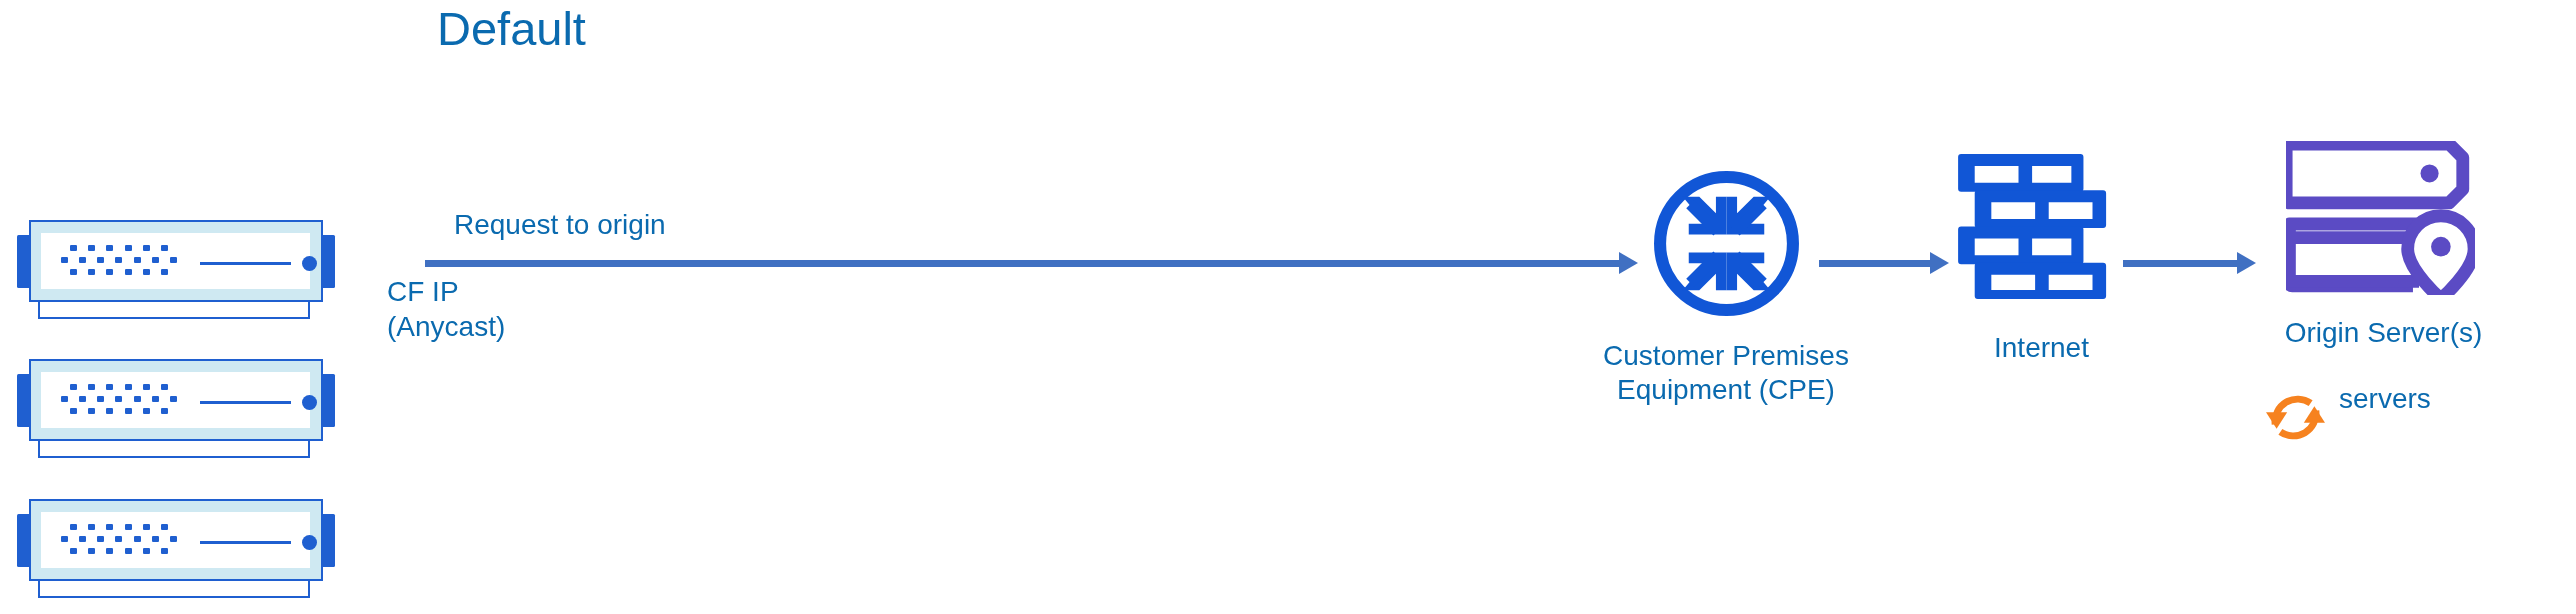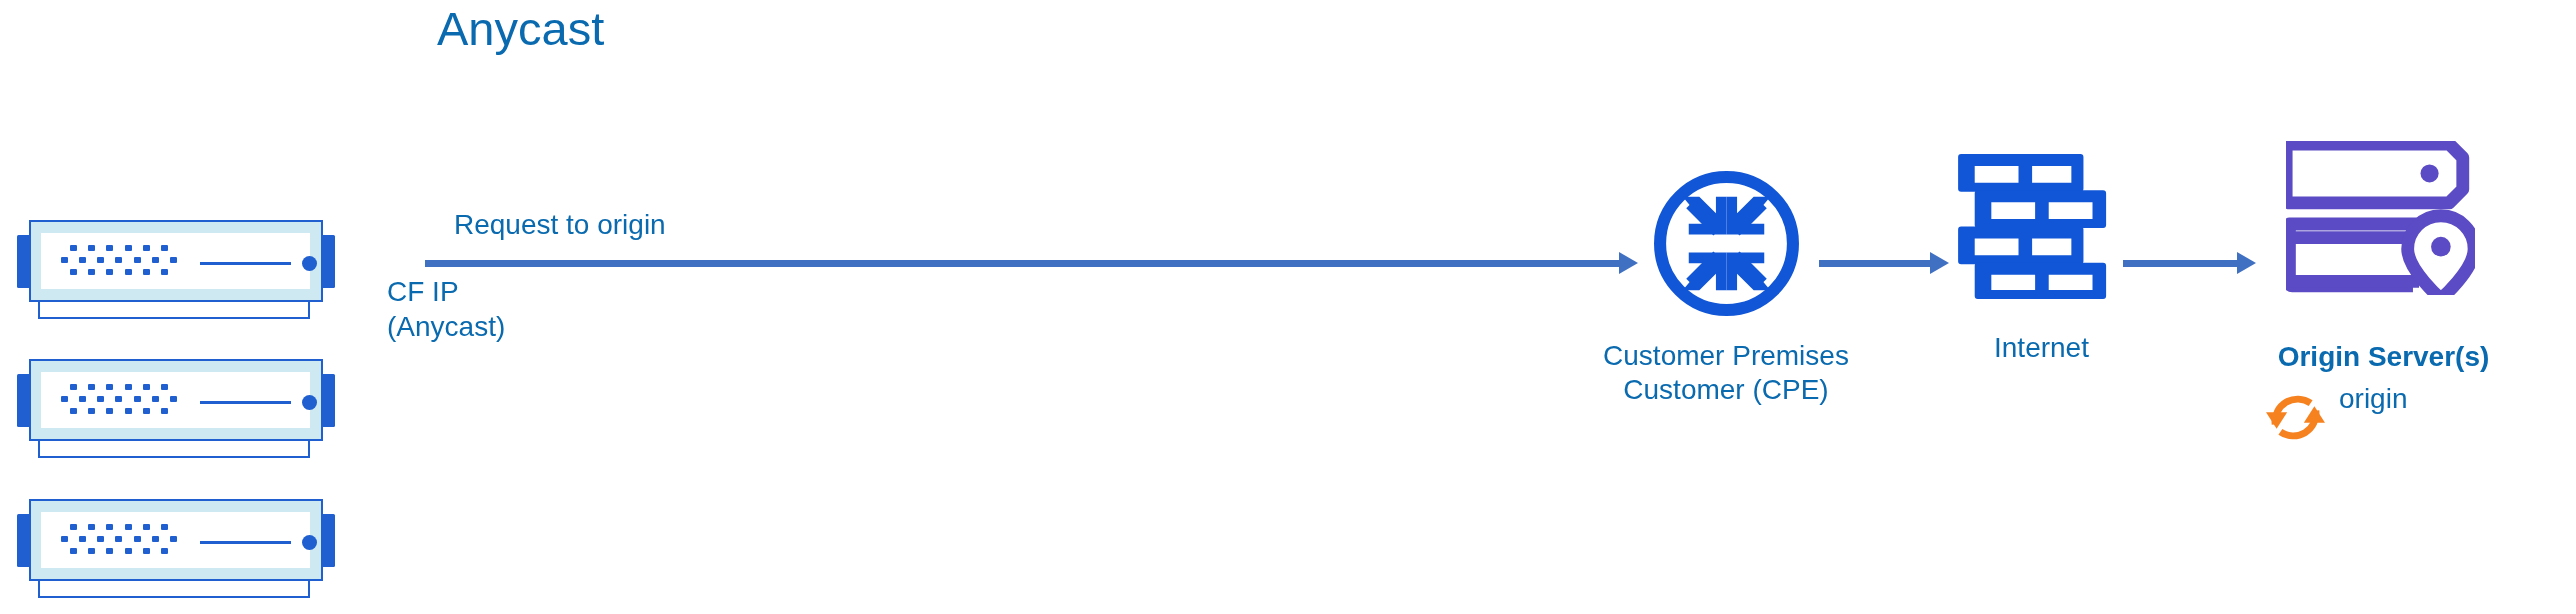--- a/index.html
+++ b/index.html
@@ -111,40 +111,40 @@
   
   #cpe-icon{left:1651px; top:168px; width:151px; height:151px;}
   #cpe-label{left:1548px; top:339px; width:356px;}
 
   
   #firewall-icon{left:1958px; top:151px; width:155px; height:148px;}
   #firewall-label{left:1890px; top:331px; width:303px;}
 
   
   #origin-icon{left:2286px; top:141px; width:189px; height:154px;}
-  #origin-label{left:2270px; top:340px; width:227px;font-weight:bold;}
+  #origin-label{left:2270px; top:316px; width:227px;}
 
   
   #cloudflared-note{left:2263px; top:382px; width:303px; height:136px;}
   #refresh-icon{position:absolute; left:0px; top:3px; width:65px; height:65px;}
   #cloudflared-text{
     position:absolute; left:76px; top:0px; width:227px;
     color:#0a6aaf; font-size:28px; line-height:34px;
   }
 
   
   #request-to-origin{left:454px; top:208px; white-space:nowrap;}
   #cf-ip-label{left:387px; top:274px; line-height:35px;}
 </style>
 </head>
 <body>
 
 <div id="canvas">
 
-  <div class="abs" id="diagram-title">Anycast</div>
+  <div class="abs" id="diagram-title">Default</div>
 
 
   <div class="abs server-unit" style="left:16.6px;top:214px;">
     <div class="srv-shadow"></div>
     <div class="srv-tab left"></div>
     <div class="srv-tab right"></div>
     <div class="srv-body">
       <div class="srv-face">
         <div class="srv-dots">
             <i style="left: 9px; top: 0px;"></i>
@@ -262,21 +262,21 @@
       <g stroke="#1156d6" stroke-width="15" stroke-linecap="butt">
         <line x1="52" y1="48" x2="88" y2="84"></line>
         <line x1="148" y1="48" x2="112" y2="84"></line>
         <line x1="52" y1="152" x2="88" y2="116"></line>
         <line x1="148" y1="152" x2="112" y2="116"></line>
       </g>
     </svg>
   </div>
   <div class="abs lbl center" id="cpe-label">
     <div>Customer Premises</div>
-    <div>Customer (CPE)</div>
+    <div>Equipment (CPE)</div>
   </div>
 
   <div class="abs arrow-line" style="left:1819px;top:260px;width:112px;"></div>
   <div class="abs arrow-head" style="left:1930px;top:252px;"></div>
 
   <div class="abs" id="firewall-icon">
     <svg viewBox="0 0 205 196" width="155" height="148">
       <g fill="#1156d6">
         <path d="M4 4 h158 a4 4 0 0 1 4 4 v42 a4 4 0 0 1 -4 4 h-158 a4 4 0 0 1 -4 -4 v-42 a4 4 0 0 1 4 -4 z
                  M22 20 v22 h58 v-22 z M98 20 v22 h52 v-22 z"></path>
@@ -310,18 +310,18 @@
   <div class="abs lbl center" id="origin-label">Origin Server(s)</div>
 
   <div class="abs" id="cloudflared-note">
     <svg id="refresh-icon" viewBox="0 0 86 86">
       <path d="M16 52 A30 30 0 0 1 63 24" fill="none" stroke="#f6821f" stroke-width="9" stroke-linecap="butt"></path>
       <path d="M70 34 A30 30 0 0 1 23 62" fill="none" stroke="#f6821f" stroke-width="9" stroke-linecap="butt"></path>
       <path d="M4 36 L18 58 L32 36 Z" fill="#f6821f"></path>
       <path d="M82 50 L68 28 L54 50 Z" fill="#f6821f"></path>
     </svg>
     <div id="cloudflared-text">
-      <div>origin</div>
+      <div>servers</div>
     </div>
   </div>
 
 </div>
 
 
 </body></html>

